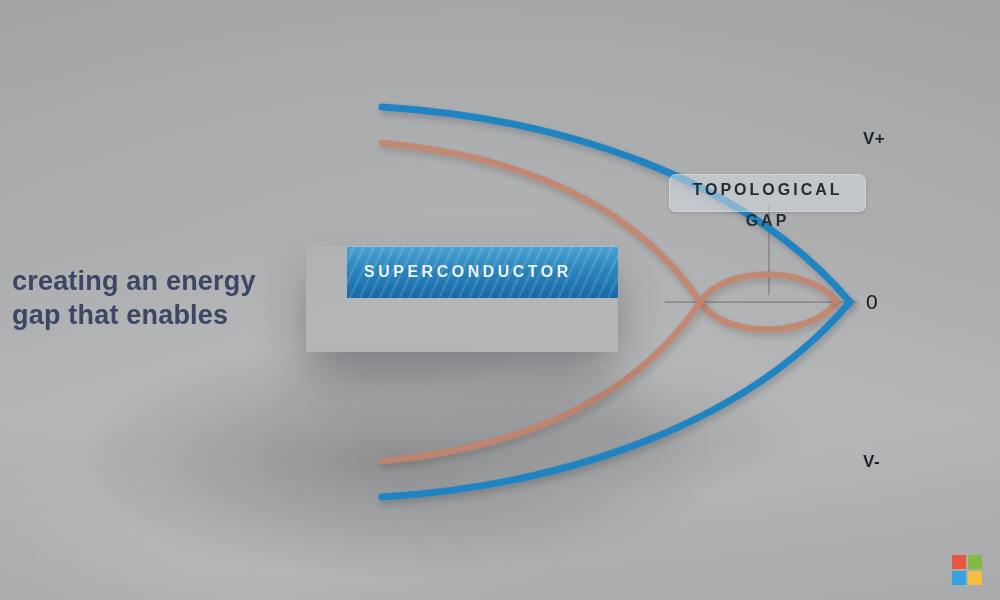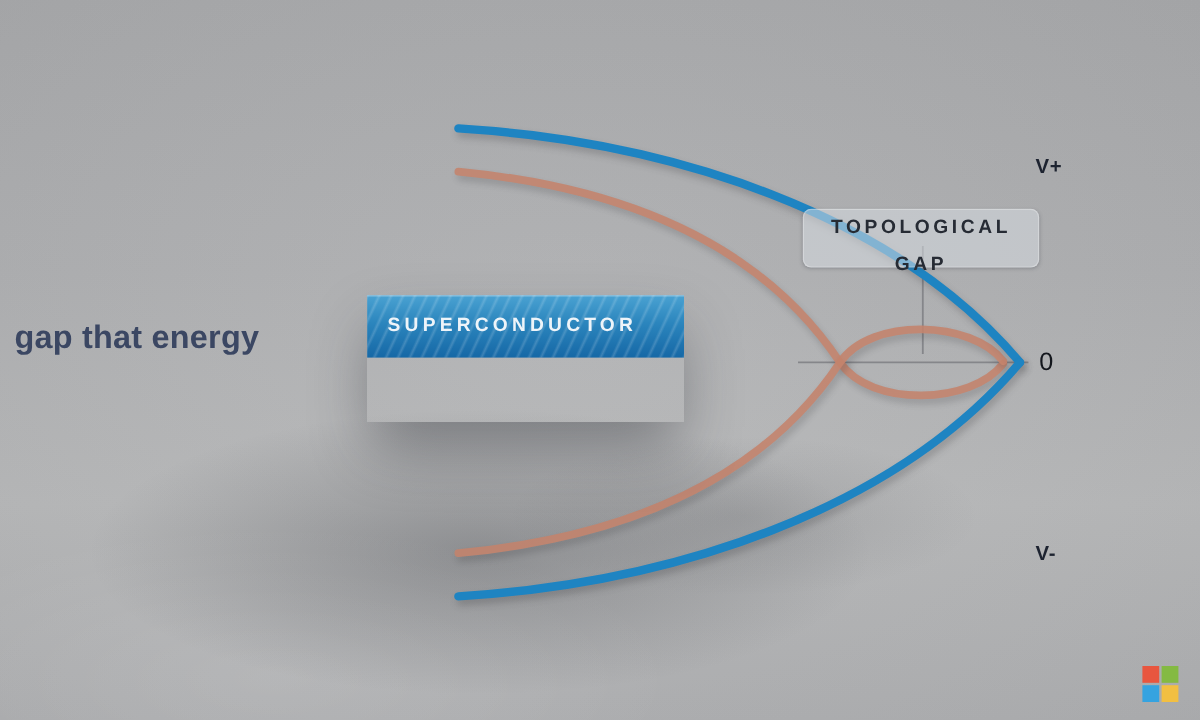--- a/index.html
+++ b/index.html
@@ -35,23 +35,24 @@
     font-size: 27px;
     line-height: 34px;
     font-weight: 600;
     letter-spacing: 0.2px;
   }
 
   .device {
     position: absolute;
     left: 306px;
     top: 246px;
-    width: 264px;
+    width: 312px;
     height: 106px;
     box-shadow: 0 24px 50px -4px rgba(35,38,45,0.40);
+    padding-left: 41px;
   }
   .device .layer {
     position: relative;
     width: 100%;
     display: flex;
     align-items: center;
     padding-left: 17px;
     font-size: 16px;
     font-weight: 600;
     letter-spacing: 3.5px;
@@ -71,21 +72,21 @@
       repeating-linear-gradient(295deg, rgba(255,255,255,0.07) 0px, rgba(255,255,255,0) 2px, rgba(255,255,255,0) 8px, rgba(255,255,255,0.07) 10px),
       linear-gradient(180deg, #bd7d5b 0%, #c8845a 40%, #cc8a5e 72%, #b06f45 100%);
     box-shadow: inset 0 2px 3px rgba(90,45,20,0.25);
   }
 
   .gap-pill {
     position: absolute;
     left: 669px;
     top: 174px;
     width: 197px;
-    height: 49px;
+    height: 38px;
     line-height: 31px;
     text-align: center;
     font-size: 16px;
     font-weight: 600;
     letter-spacing: 3px;
     color: #262b34;
     background: rgba(214,218,224,0.55);
     border-radius: 7px;
     box-shadow: 0 1px 3px rgba(70,74,84,0.30), inset 0 0 0 1px rgba(255,255,255,0.28);
   }
@@ -125,21 +126,22 @@
     <path d="M769,205 L769,295" fill="none" stroke-width="1.5" stroke="#85868a"></path>
 
     <path class="band" d="M382,143 C540,158 642,215 700,302 C726,340 810,337 836,303" fill="none" stroke-width="6.5" stroke-linecap="round" opacity="0.88" stroke="#c4836c"></path>
     <path class="band" d="M382,461 C540,446 642,389 700,302 C726,264 810,267 836,301" fill="none" stroke-width="6.5" stroke-linecap="round" opacity="0.88" stroke="#c4836c"></path>
 
     <path class="band" d="M382,107 C560,118 745,178 850,302" fill="none" stroke-width="7" stroke-linecap="round" stroke="#1e84c2"></path>
     <path class="band" d="M382,497 C560,486 745,426 850,302" fill="none" stroke-width="7" stroke-linecap="round" stroke="#1e84c2"></path>
   </svg>
 
   <div class="caption">
-    <div>gap that energy</div>
+    <div>creating an energy</div>
+    <div>gap that enables</div>
   </div>
 
   <div class="device">
     <div class="layer super">
       <span>SUPERCONDUCTOR</span>
     </div>
   </div>
 
   <div class="gap-pill">TOPOLOGICAL GAP</div>
 

